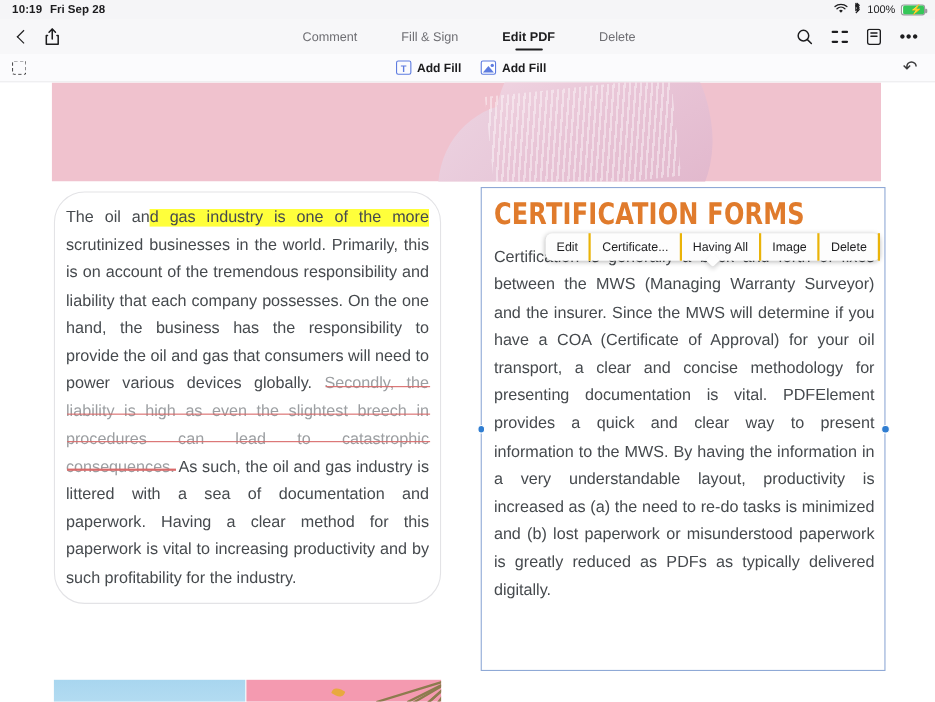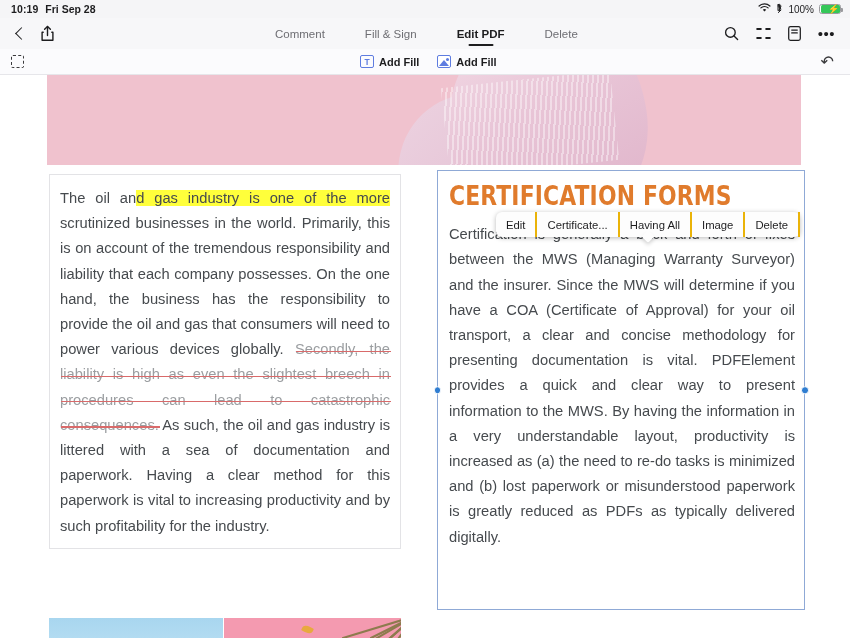--- a/index.html
+++ b/index.html
@@ -114,20 +114,21 @@
   .banner .rib {
     position: absolute; left: 398px; top: 4px; width: 170px; height: 90px;
     background: repeating-linear-gradient(100deg, rgba(255,255,255,.42) 0 2px, rgba(0,0,0,0) 2px 5px);
     transform: rotate(-6deg);
   }
 
   
   .col {
     position: absolute; font-size: 14.7px; line-height: 25.2px; color: #464a4e;
     text-align: justify;
+    border-radius: 28px;
   }
   .col-left { left: 49px; top: 99px; width: 352px; border: 1px solid #e3e3e6; padding: 11px 10px 9px 10px; background: #fff; }
   .col-right { left: 437px; top: 95px; width: 368px; padding: 13px 10px 10px 12px; }
 
   .col-right-sel {
     position: absolute; left: 437px; top: 95px; width: 368px; height: 440px;
     border: 1.2px solid #8fa9d6; pointer-events: none;
   }
   .handle {
     position: absolute; width: 7.5px; height: 7.5px; border-radius: 50%;

